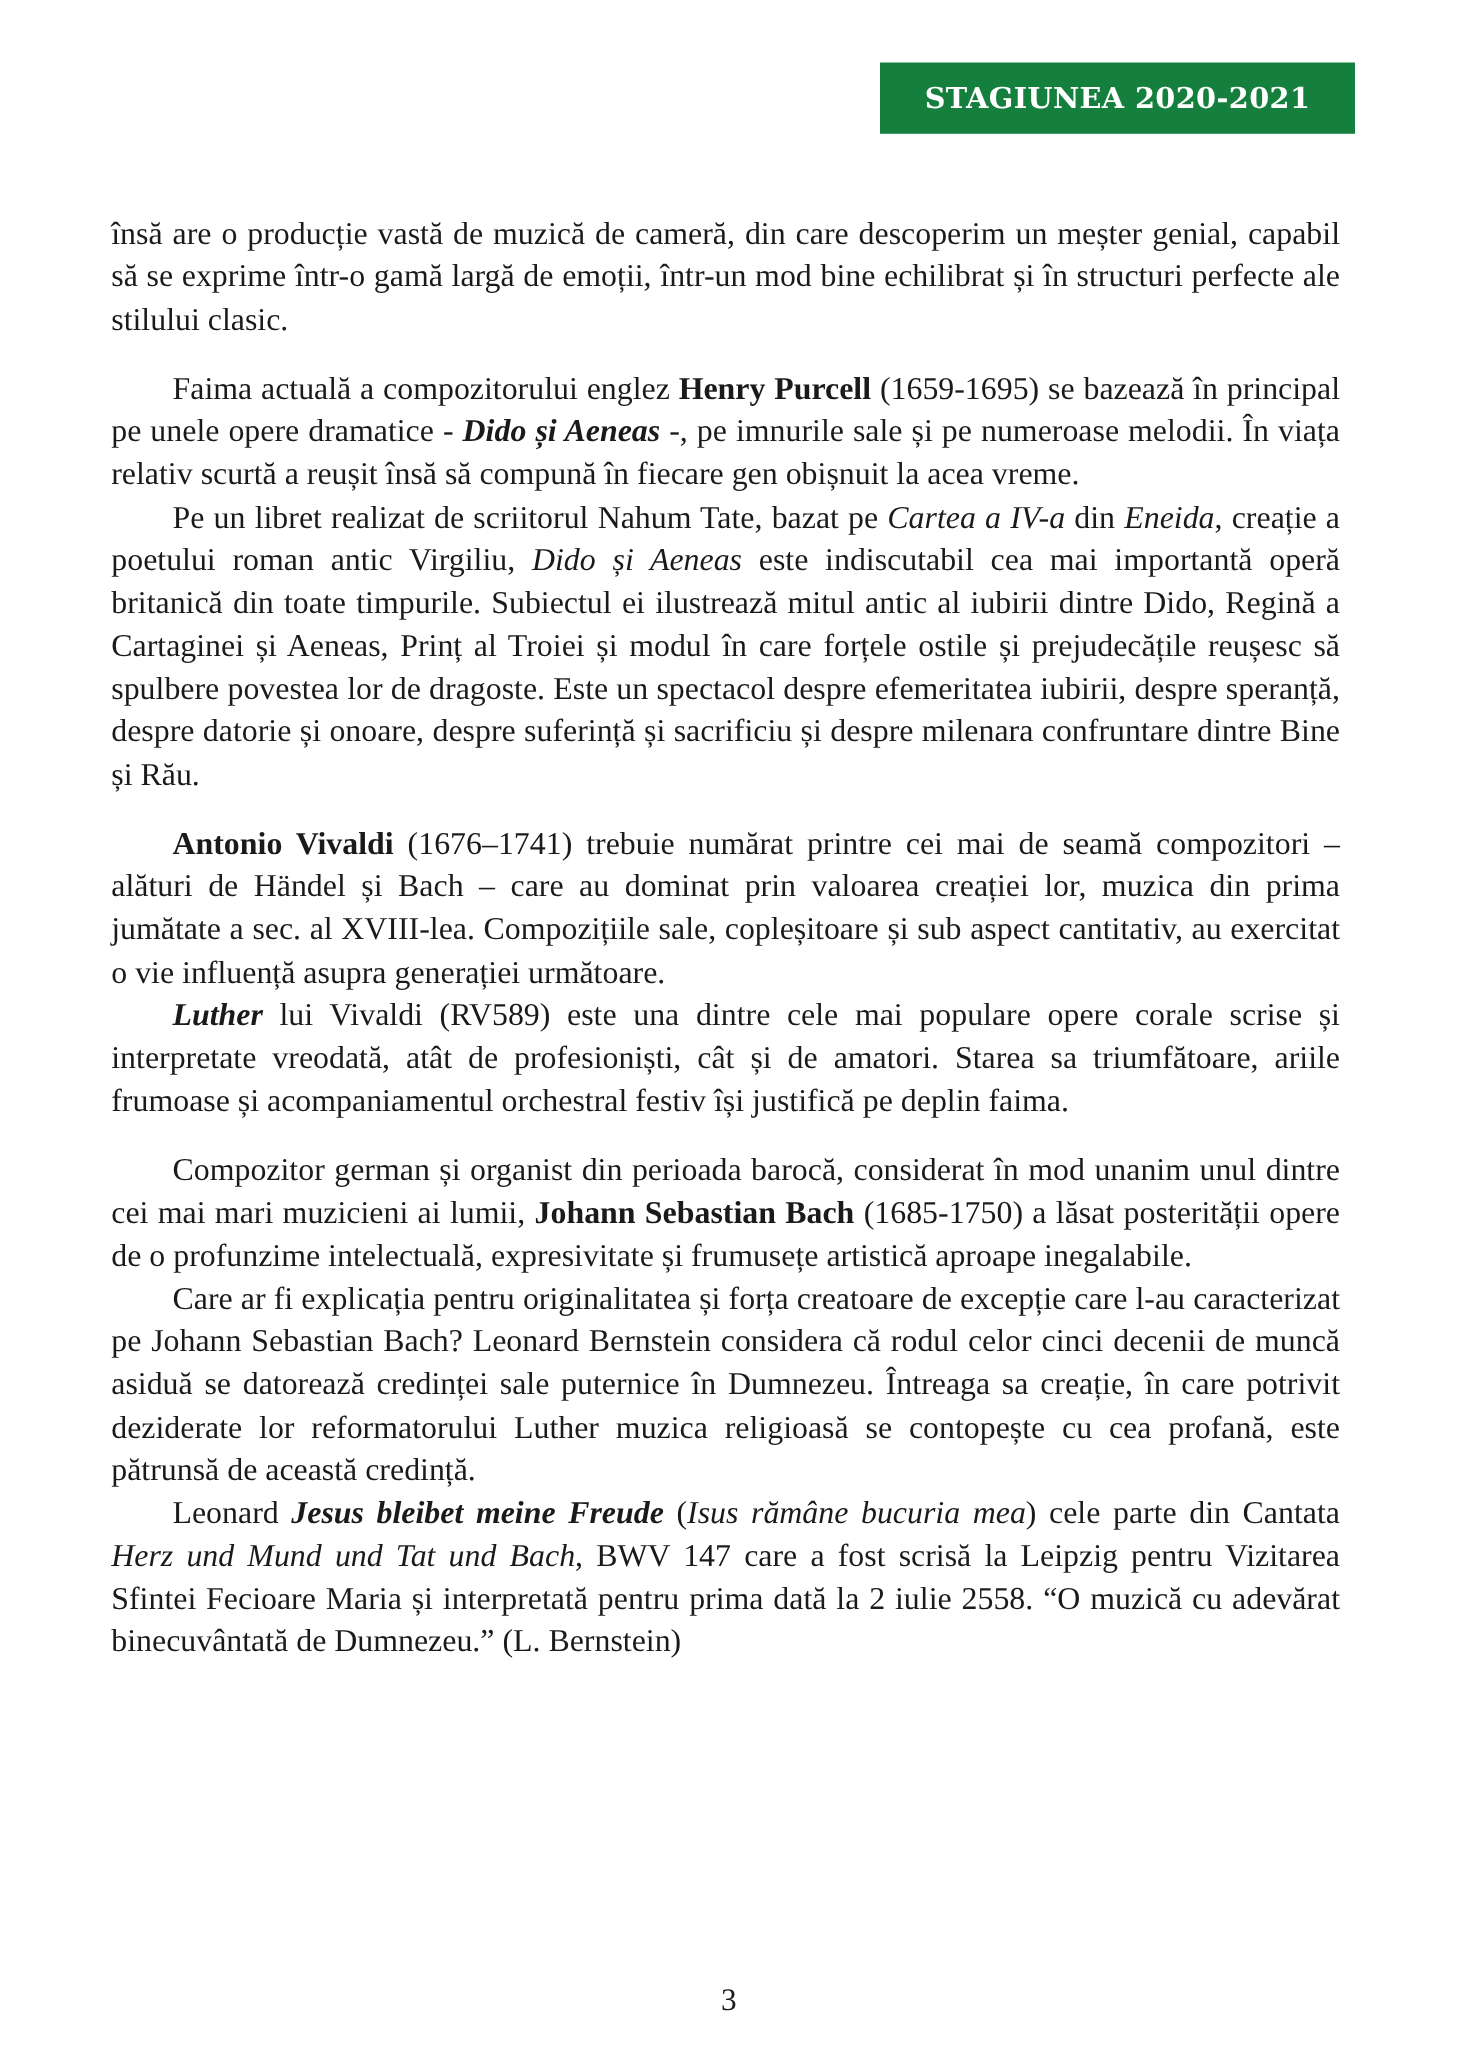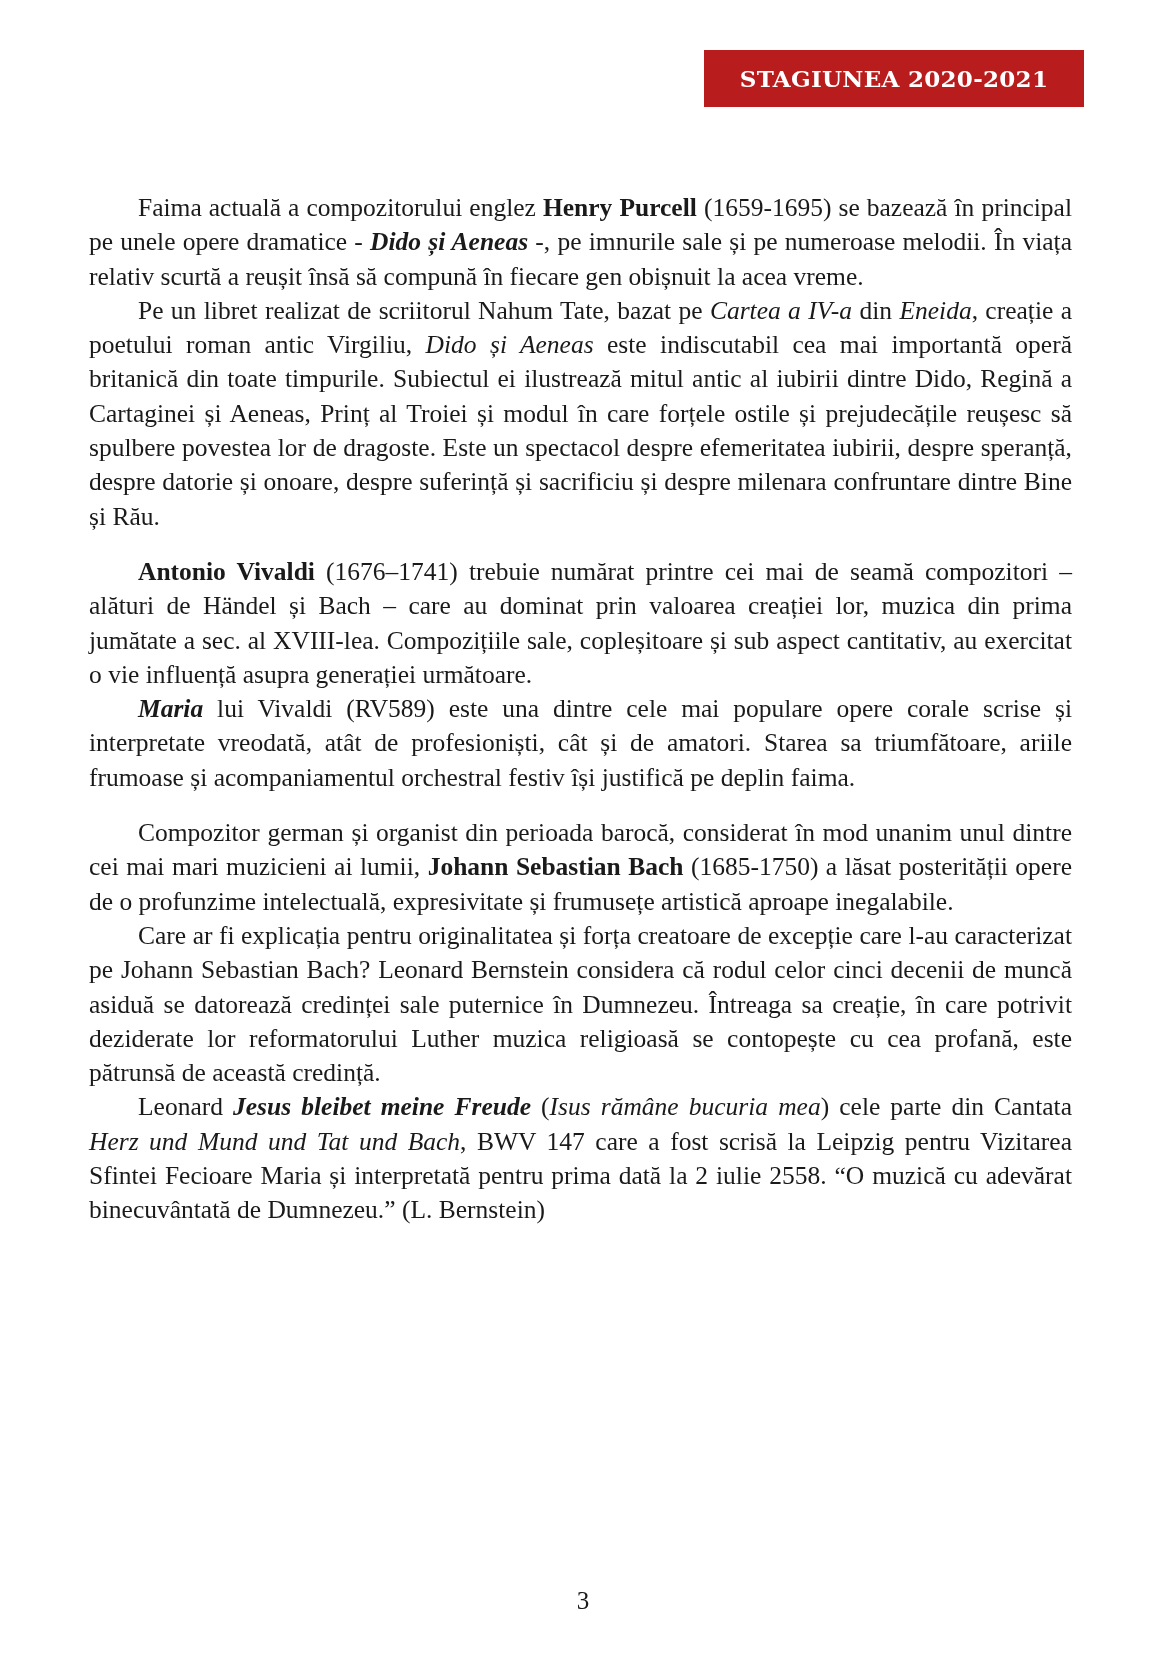--- a/index.html
+++ b/index.html
@@ -14,21 +14,21 @@
       overflow: hidden;
       font-family: "DejaVu Serif", "Liberation Serif", serif;
       color: #1a1a1a;
     }
     .banner {
       position: absolute;
       left: 704px;
       top: 50px;
       width: 380px;
       height: 57px;
-      background: #b91c1c;
+      background: #15803d;
       color: #ffffff;
       display: flex;
       align-items: center;
       justify-content: center;
       font-family: "DejaVu Serif", "Liberation Serif", serif;
       font-weight: bold;
       font-size: 23px;
       letter-spacing: 0.3px;
     }
     .content {
@@ -65,35 +65,38 @@
     }
   </style>
 </head>
 <body>
 
 <div class="banner">
   <span>STAGIUNEA 2020-2021</span>
 </div>
 
 <div class="content">
+  <p>
+    <span>însă are o producție vastă de muzică de cameră, din care descoperim un meșter genial, capabil să se exprime într-o gamă largă de emoții, într-un mod bine echilibrat și în structuri perfecte ale stilului clasic.</span>
+  </p>
 
   <p class="indent gap">
     <span>Faima actuală a compozitorului englez </span><b>Henry Purcell</b><span> (1659-1695) se bazează în principal pe unele opere dramatice - </span><b><i>Dido și Aeneas</i></b><span> -, pe imnurile sale și pe numeroase melodii. În viața relativ scurtă a reușit însă să compună în fiecare gen obișnuit la acea vreme.</span>
   </p>
 
   <p class="indent">
     <span>Pe un libret realizat de scriitorul Nahum Tate, bazat pe </span><i>Cartea a IV-a</i><span> din </span><i>Eneida</i><span>, creație a poetului roman antic Virgiliu, </span><i>Dido și Aeneas</i><span> este indiscutabil cea mai importantă operă britanică din toate timpurile. Subiectul ei ilustrează mitul antic al iubirii dintre Dido, Regină a Cartaginei și Aeneas, Prinț al Troiei și modul în care forțele ostile și prejudecățile reușesc să spulbere povestea lor de dragoste. Este un spectacol despre efemeritatea iubirii, despre speranță, despre datorie și onoare, despre suferință și sacrificiu și despre milenara confruntare dintre Bine și Rău.</span>
   </p>
 
   <p class="indent gap">
     <b>Antonio Vivaldi</b><span> (1676–1741) trebuie numărat printre cei mai de seamă compozitori – alături de Händel și Bach – care au dominat prin valoarea creației lor, muzica din prima jumătate a sec. al XVIII-lea. Compozițiile sale, copleșitoare și sub aspect cantitativ, au exercitat o vie influență asupra generației următoare.</span>
   </p>
 
   <p class="indent">
-    <b><i>Maria</i></b><span> lui Vivaldi (RV589) este una dintre cele mai populare opere corale scrise și interpretate vreodată, atât de profesioniști, cât și de amatori. Starea sa triumfătoare, ariile frumoase și acompaniamentul orchestral festiv își justifică pe deplin faima.</span>
+    <b><i>Luther</i></b><span> lui Vivaldi (RV589) este una dintre cele mai populare opere corale scrise și interpretate vreodată, atât de profesioniști, cât și de amatori. Starea sa triumfătoare, ariile frumoase și acompaniamentul orchestral festiv își justifică pe deplin faima.</span>
   </p>
 
   <p class="indent gap">
     <span>Compozitor german și organist din perioada barocă, considerat în mod unanim unul dintre cei mai mari muzicieni ai lumii, </span><b>Johann Sebastian Bach</b><span> (1685-1750) a lăsat posterității opere de o profunzime intelectuală, expresivitate și frumusețe artistică aproape inegalabile.</span>
   </p>
 
   <p class="indent">
     <span>Care ar fi explicația pentru originalitatea și forța creatoare de excepție care l-au caracterizat pe Johann Sebastian Bach? Leonard Bernstein considera că rodul celor cinci decenii de muncă asiduă se datorează credinței sale puternice în Dumnezeu. Întreaga sa creație, în care potrivit deziderate lor reformatorului Luther muzica religioasă se contopește cu cea profană, este pătrunsă de această credință.</span>
   </p>
 

